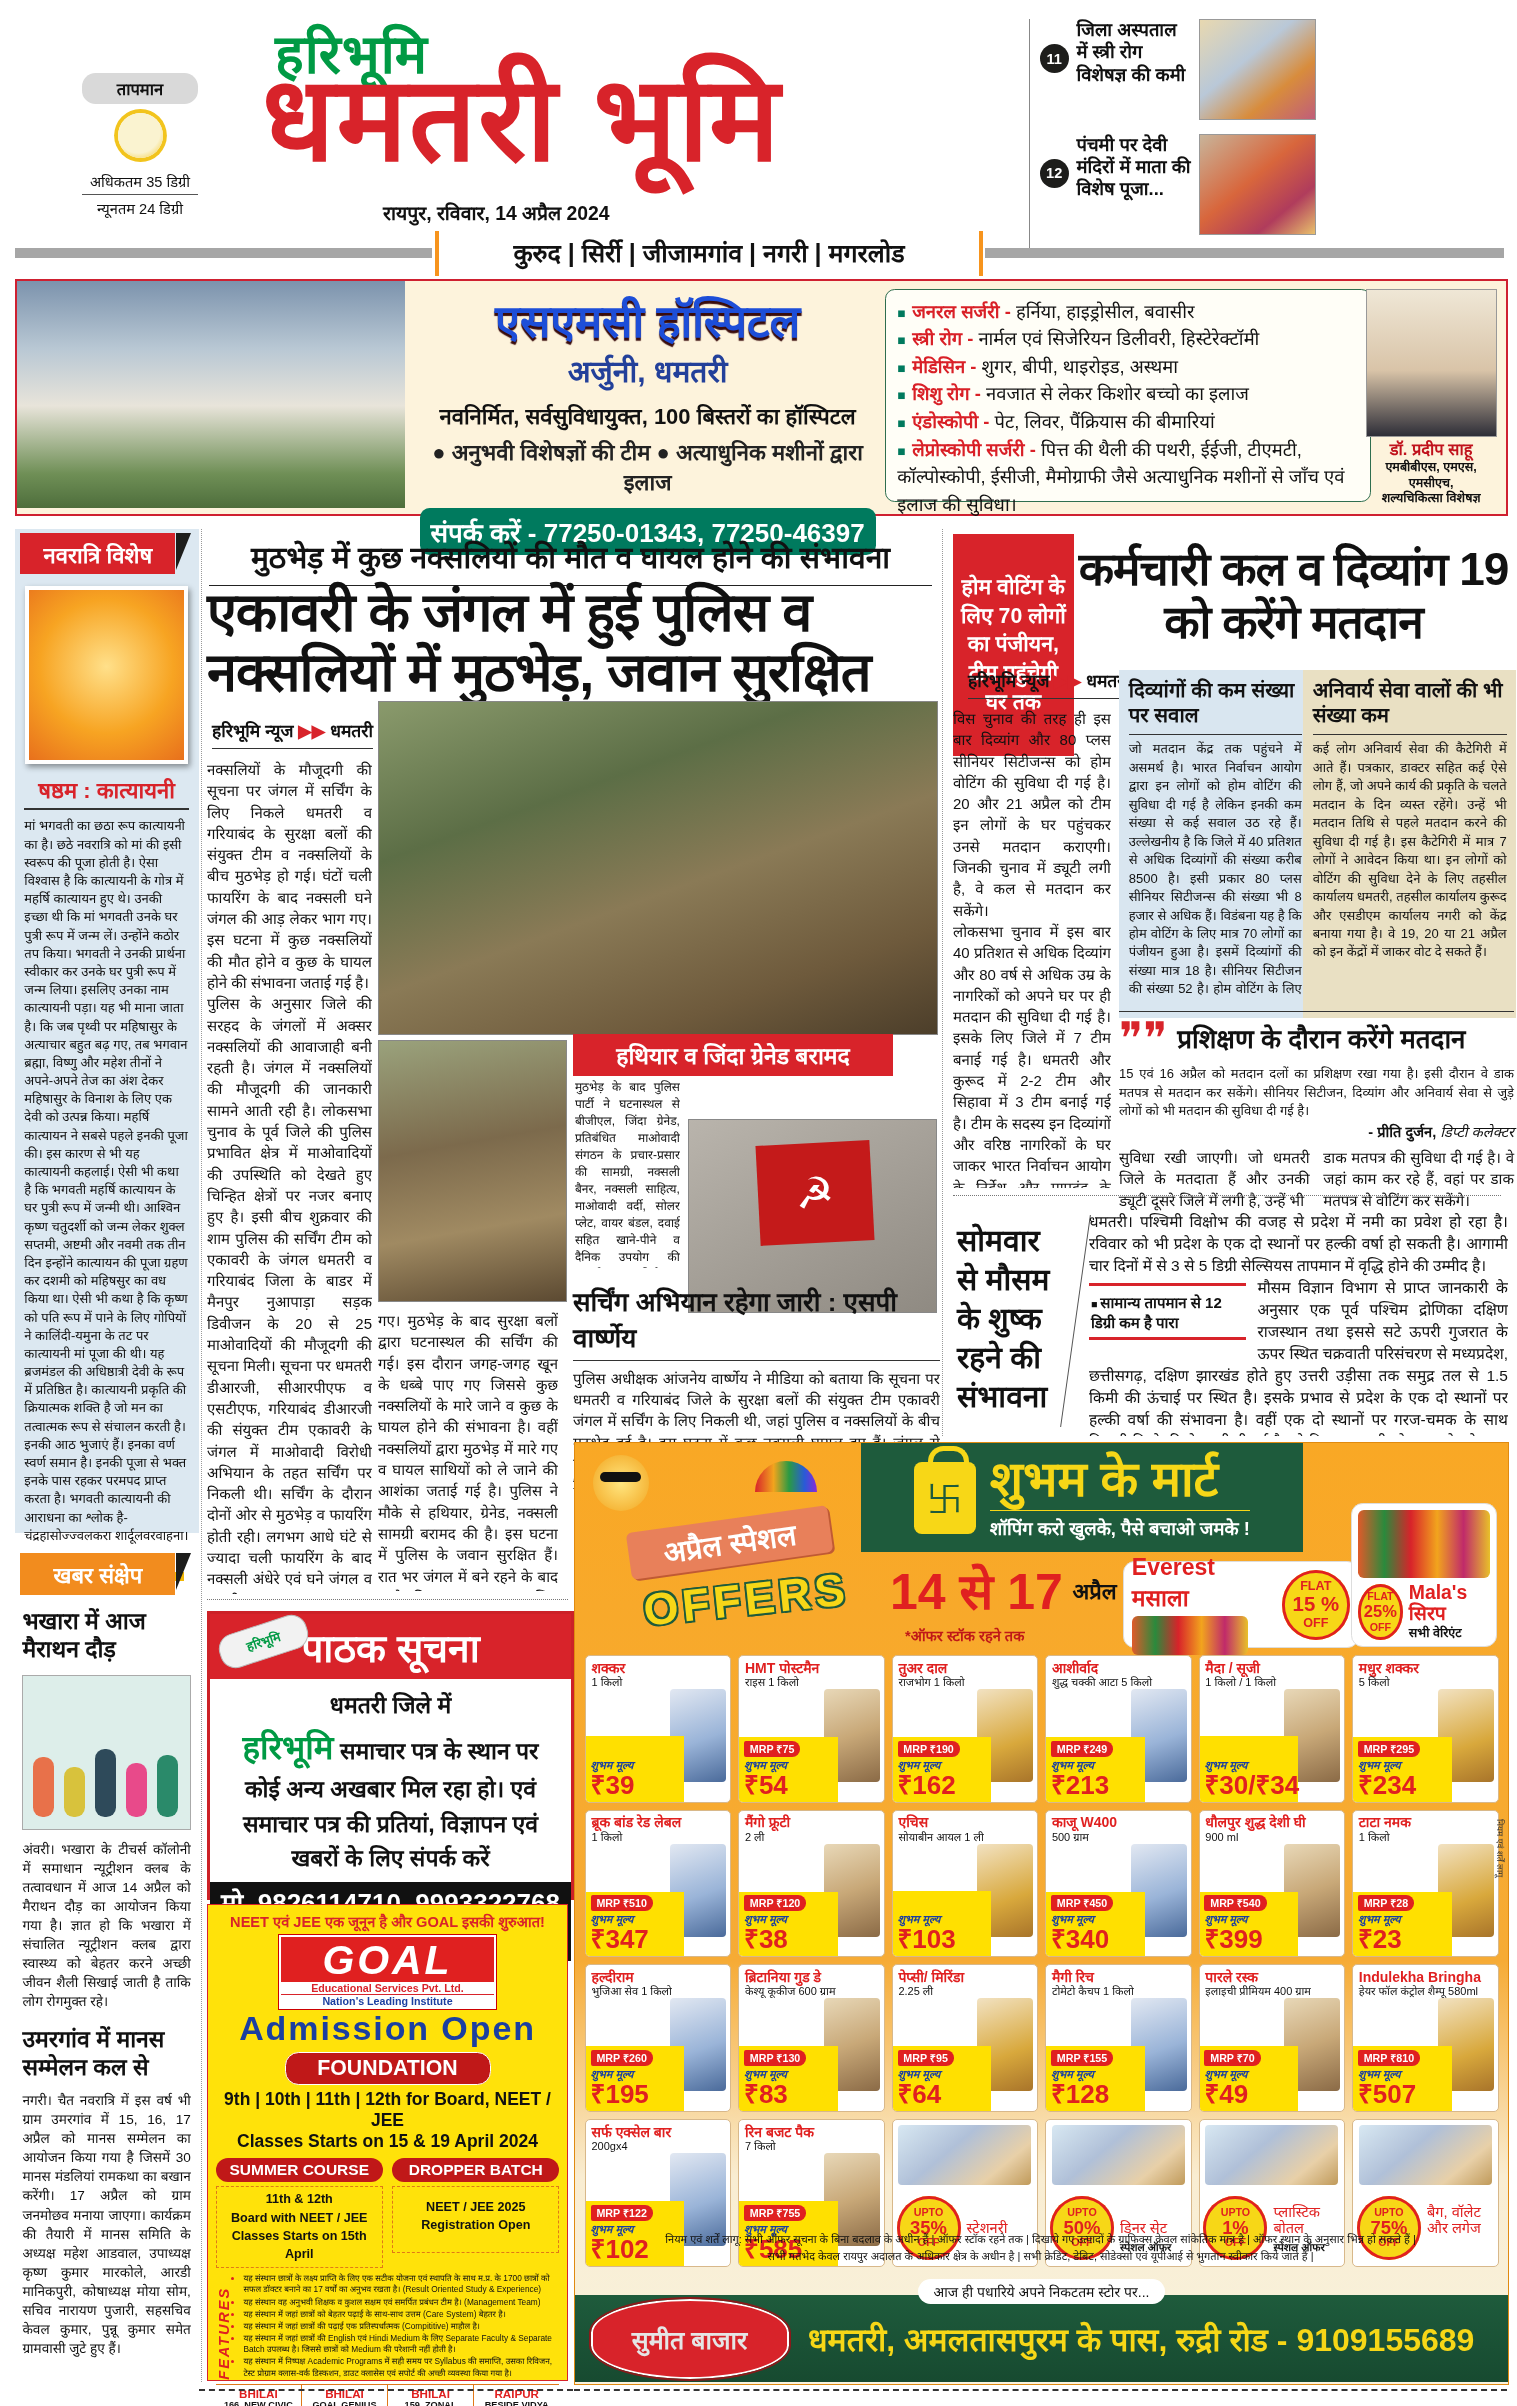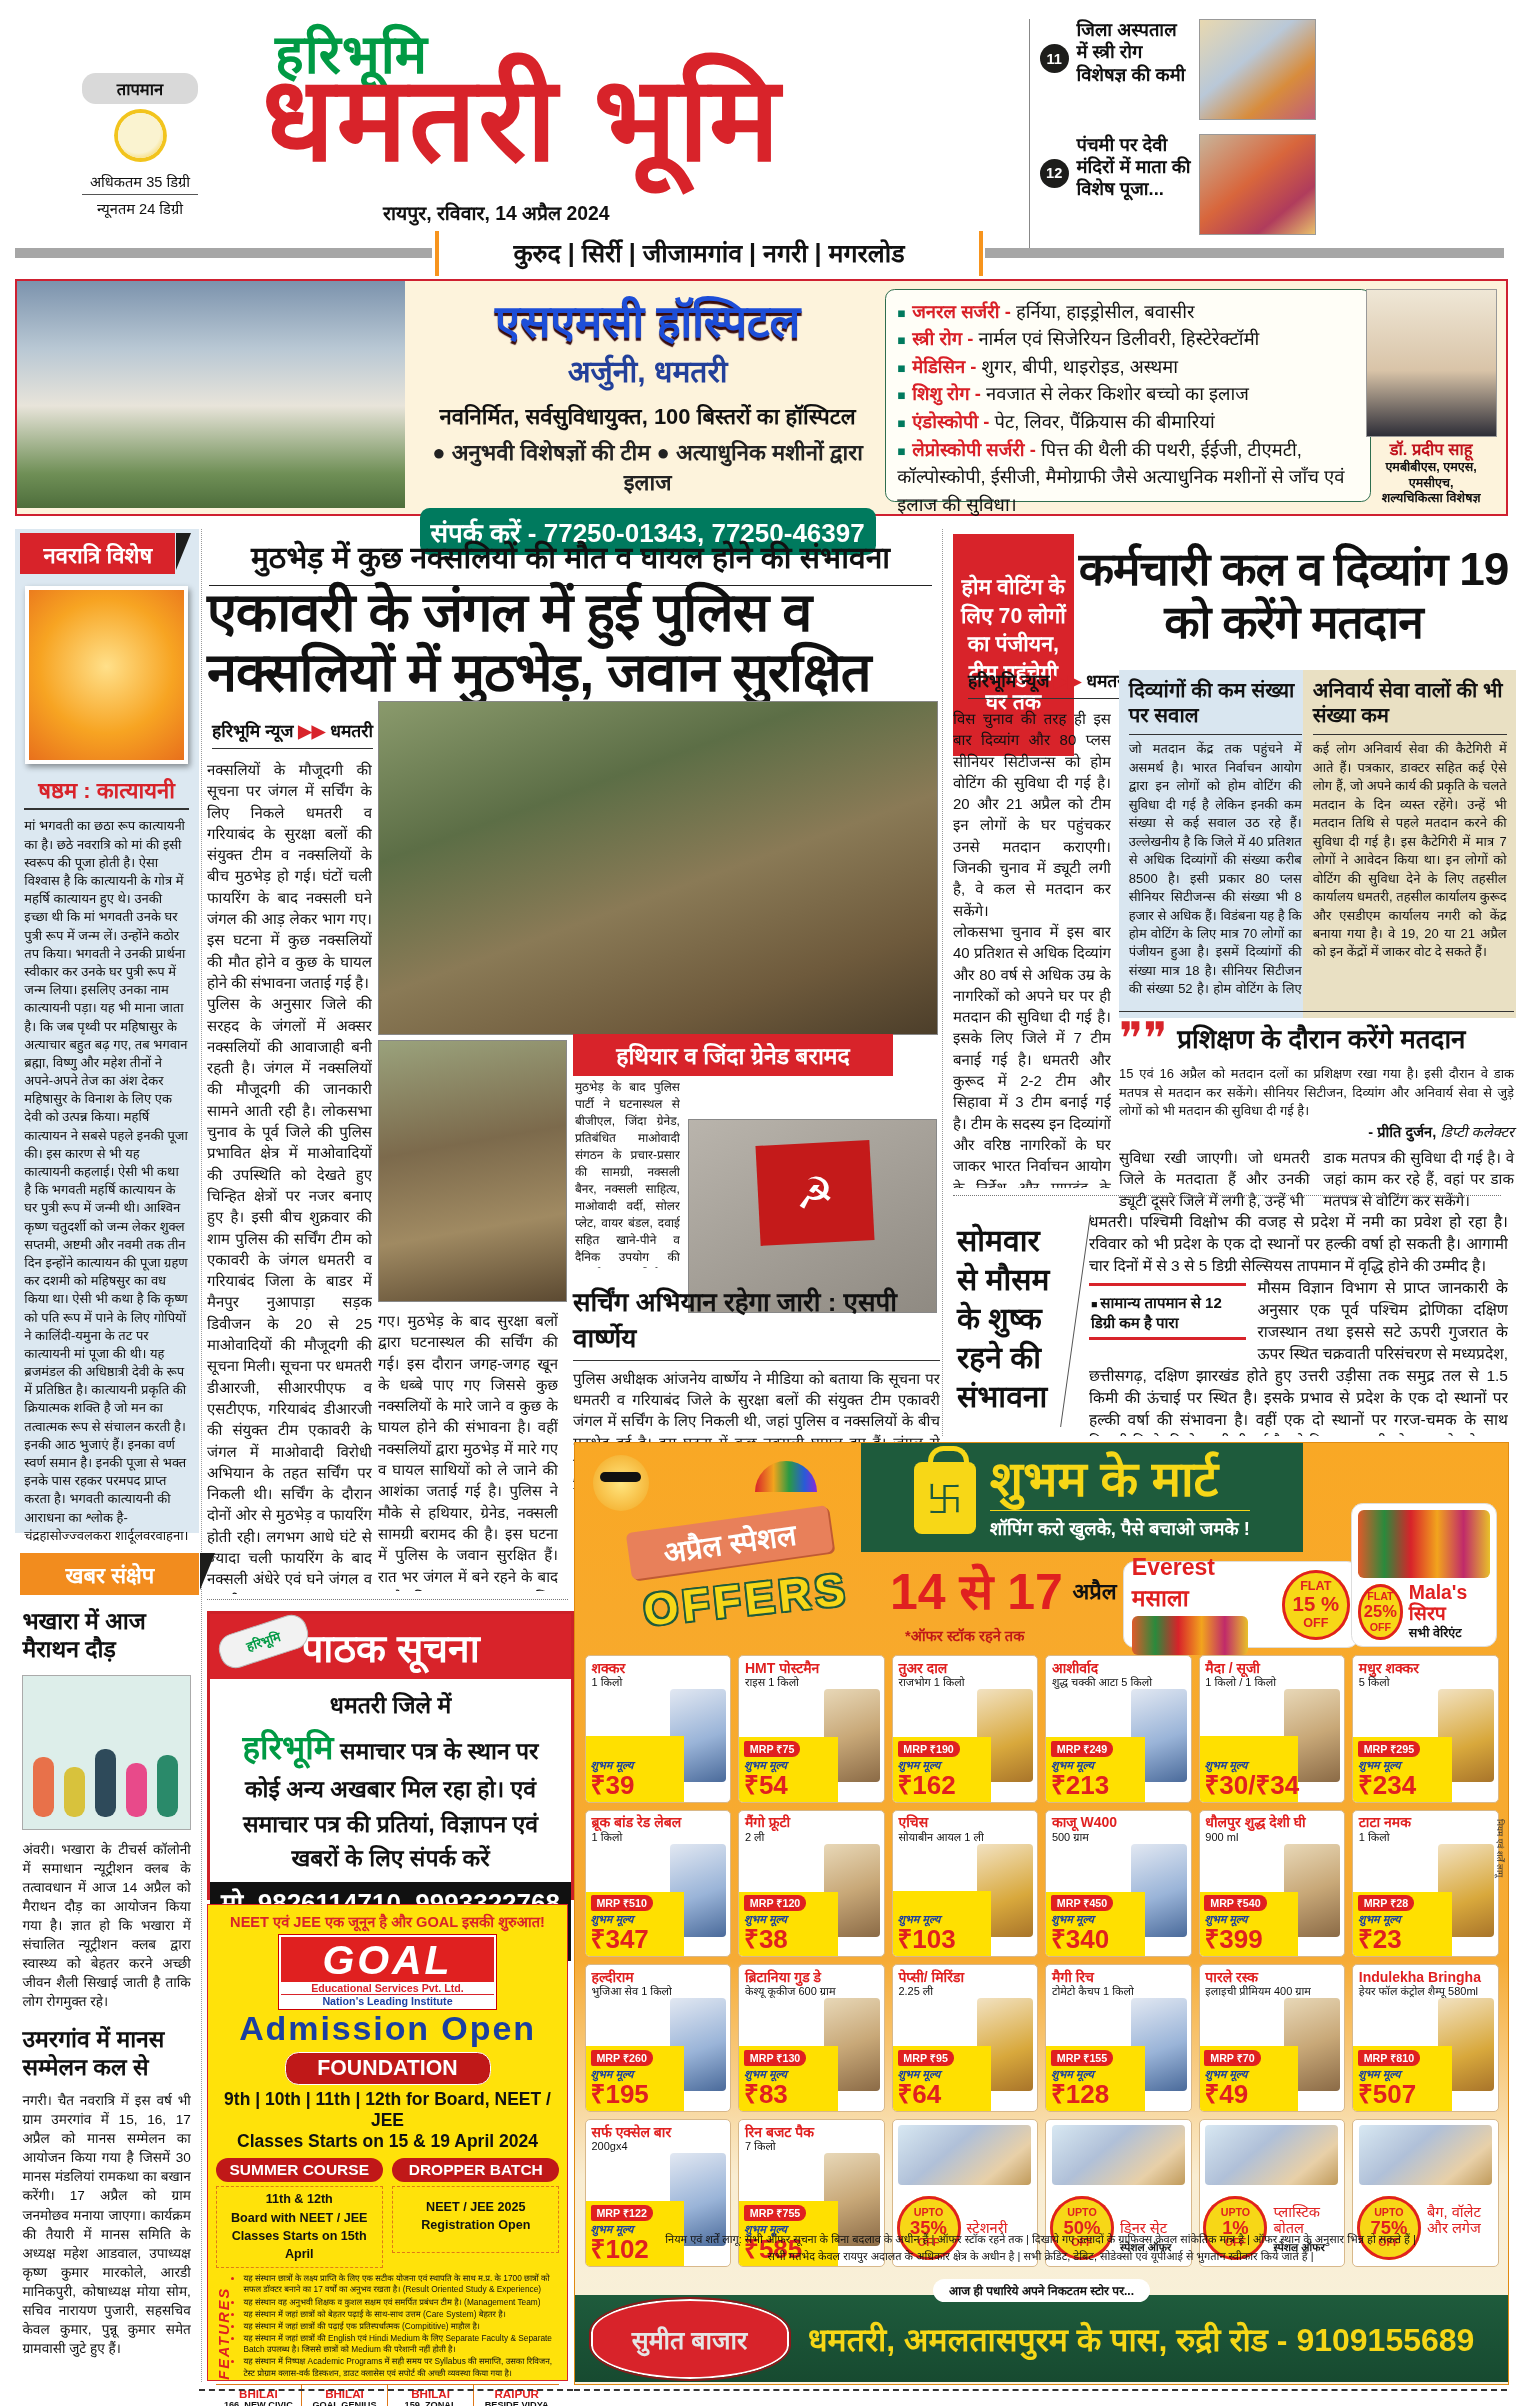--- a/index.html
+++ b/index.html
@@ -177,21 +177,21 @@
          display:inline-block;padding:1px 5.8px;min-height:12.6px;}
   .p-sm{color:#1b3fa0;font-size:11px;font-weight:bold;font-style:italic;}
   .p-price{color:#e02020;font-size:26px;font-weight:bold;line-height:1;}
   .d-img{height:60px;border-radius:3.9px;background:linear-gradient(140deg,#d8e8f2,#b0c0d8 40%,#e8d0a8 75%,#c09a5a 100%);margin-bottom:3.9px;}
   .d-badge{position:absolute;left:3.9px;bottom:5.8px;width:64px;height:64px;}
   .d-badge .burst{width:64px;height:64px;font-size:10.7px;line-height:1.05;}
   .d-pct{font-size:18.4px;}
   .d-label{position:absolute;left:74px;bottom:29px;color:#e02020;font-size:14.6px;font-weight:normal;line-height:1.1;}
   .d-sub{position:absolute;left:74px;bottom:11.6px;font-size:10.7px;font-weight:bold;}
   .mart-terms{font-size:11px;text-align:center;line-height:1.5;}
-  .visit-pill{background:#fff;border-radius:13.6px;font-size:12px;font-weight:bold;text-align:center;padding:2.9px 15.5px;display:inline-block;}
+  .visit-pill{background:#fff;border-radius:13.6px;font-size:14px;font-weight:normal;text-align:center;padding:2.9px 15.5px;display:inline-block;}
   .store-bar{background:linear-gradient(180deg,#1e5b3c,#174a30);display:flex;align-items:center;gap:19.4px;padding:0 15.5px;}
   .store-logo{background:#d8232a;border:2.9px solid #fff;outline:2.9px solid #8a1a1a;border-radius:50%/42%;
               color:#e5e5e5;font-size:25px;font-weight:bold;width:194px;height:76px;display:flex;align-items:center;justify-content:center;}
   .store-addr{color:#f7d717;font-size:32px;font-weight:bold;}
   .side-note{position:absolute;right:1.9px;top:40%;writing-mode:vertical-rl;font-size:8.7px;color:#333;}
 
   .vsep{border-left:1.9px dotted #999;}
   .hdash{border-top:1.9px dashed #777;}
   .dashdot{border-top:2.9px dashed #333;}
 </style>
@@ -339,21 +339,21 @@
   <div class="abs hdash" style="left:953px;top:1195px;width:548px;border-top-style:dotted;"></div>
   <div class="abs weather-head" style="left:957px;top:1221px;width:109px;">सोमवार से मौसम के शुष्क रहने की संभावना</div>
   <div class="abs slant" style="left:1075px;top:1215px;height:212px;"></div>
   <div class="abs" style="left:1089px;top:1211px;width:419px;height:225px;overflow:hidden;">
     <div class="body-txt just" style="font-size:15.5px;">धमतरी। पश्चिमी विक्षोभ की वजह से प्रदेश में नमी का प्रवेश हो रहा है। रविवार को भी प्रदेश के एक दो स्थानों पर हल्की वर्षा हो सकती है। आगामी चार दिनों में से 3 से 5 डिग्री सेल्सियस तापमान में वृद्धि होने की उम्मीद है।</div>
     <div class="wx-highlight">सामान्य तापमान से 12 डिग्री कम है पारा</div>
     <div class="body-txt just" style="font-size:15.5px;">मौसम विज्ञान विभाग से प्राप्त जानकारी के अनुसार एक पूर्व पश्चिम द्रोणिका दक्षिण राजस्थान तथा इससे सटे ऊपरी गुजरात के ऊपर स्थित चक्रवाती परिसंचरण से मध्यप्रदेश, छत्तीसगढ़, दक्षिण झारखंड होते हुए उत्तरी उड़ीसा तक समुद्र तल से 1.5 किमी की ऊंचाई पर स्थित है। इसके प्रभाव से प्रदेश के एक दो स्थानों पर हल्की वर्षा की संभावना है। वहीं एक दो स्थानों पर गरज-चमक के साथ बिजली गिरने की चेतावनी दी गई है। दो दिन बाद यानी सोमवार को प्रदेश का मौसम शुष्क रहने की संभावना है। शनिवार को जिले का अधिकतम तापमान 29 डिग्री रहा जो सामान्य तापमान से 12 डिग्री कम है।</div>
   </div>
 
   <div class="abs" style="left:14.6px;top:1553px;width:184px;height:844px;">
-    <div class="rail-tag orange" style="width:179px;margin-left:5.8px;">
+    <div class="rail-tag orange" style="width:155px;margin-left:5.8px;">
       <span>खबर संक्षेप</span><span class="fold"></span>
     </div>
     <div class="brief-title" style="margin:13.6px 7.8px 0;">भखारा में आज मैराथन दौड़</div>
     <div class="runners" style="width:167px;height:153px;margin:11.6px auto 9.7px;">
       <span class="runner" style="left:9.7px;background:#e8714a;"></span>
       <span class="runner" style="left:41px;background:#d8c23c;height:50px;"></span>
       <span class="runner" style="left:72px;background:#2e4a5a;height:68px;"></span>
       <span class="runner" style="left:103px;background:#e84a8a;height:54px;"></span>
       <span class="runner" style="left:134px;background:#2a8a6a;height:62px;"></span>
     </div>

